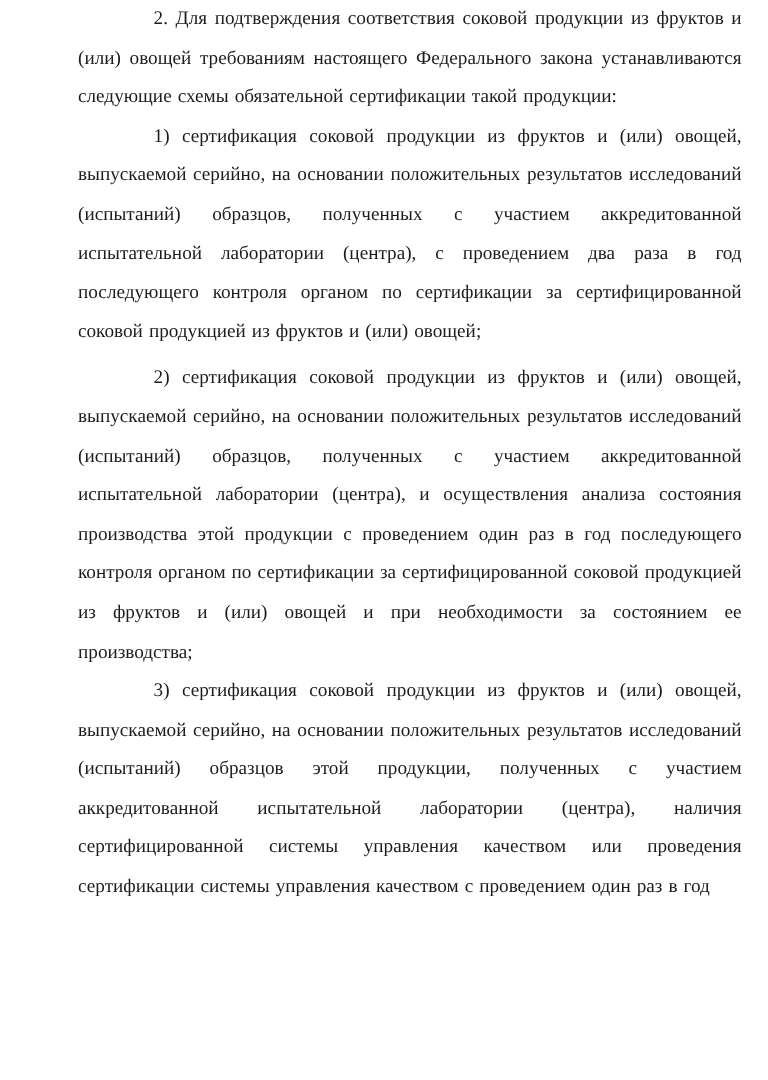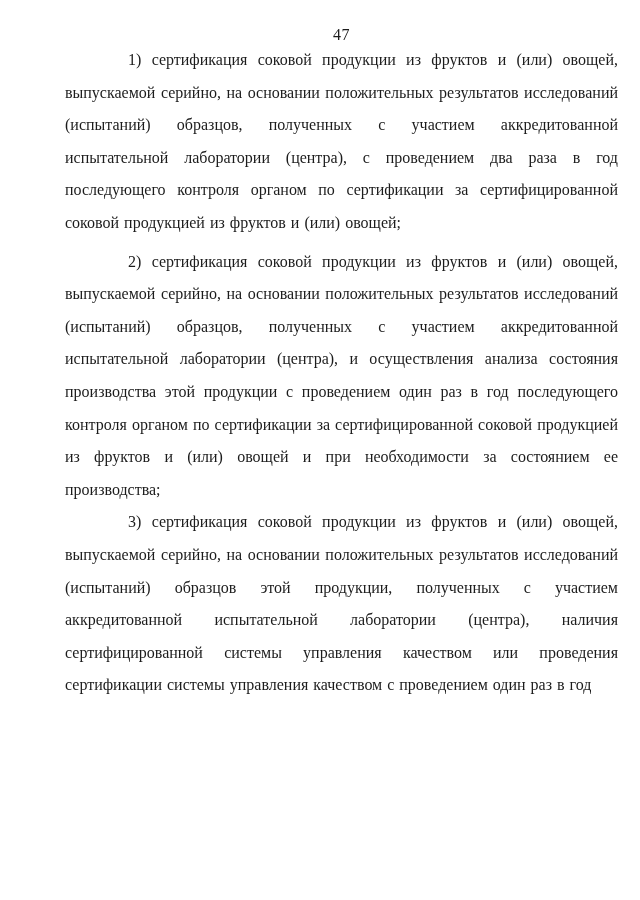--- a/index.html
+++ b/index.html
@@ -39,21 +39,21 @@
     word-spacing: 1px;
   }
   .para.gap-before {
     margin-top: 6px;
   }
 </style>
 </head>
 <body>
 
 <div class="page">
-  <div class="page-number">47</div>
 
+  <p class="para">2. Для подтверждения соответствия соковой продукции из фруктов и (или) овощей требованиям настоящего Федерального закона устанавливаются следующие схемы обязательной сертификации такой продукции:</p>
 
   <p class="para">1) сертификация соковой продукции из фруктов и (или) овощей, выпускаемой серийно, на основании положительных результатов исследований (испытаний) образцов, полученных с участием аккредитованной испытательной лаборатории (центра), с проведением два раза в год последующего контроля органом по сертификации за сертифицированной соковой продукцией из фруктов и (или) овощей;</p>
 
   <p class="para gap-before">2) сертификация соковой продукции из фруктов и (или) овощей, выпускаемой серийно, на основании положительных результатов исследований (испытаний) образцов, полученных с участием аккредитованной испытательной лаборатории (центра), и осуществления анализа состояния производства этой продукции с проведением один раз в год последующего контроля органом по сертификации за сертифицированной соковой продукцией из фруктов и (или) овощей и при необходимости за состоянием ее производства;</p>
 
   <p class="para">3) сертификация соковой продукции из фруктов и (или) овощей, выпускаемой серийно, на основании положительных результатов исследований (испытаний) образцов этой продукции, полученных с участием аккредитованной испытательной лаборатории (центра), наличия сертифицированной системы управления качеством или проведения сертификации системы управления качеством с проведением один раз в год</p>
 </div>
 
 </body></html>

